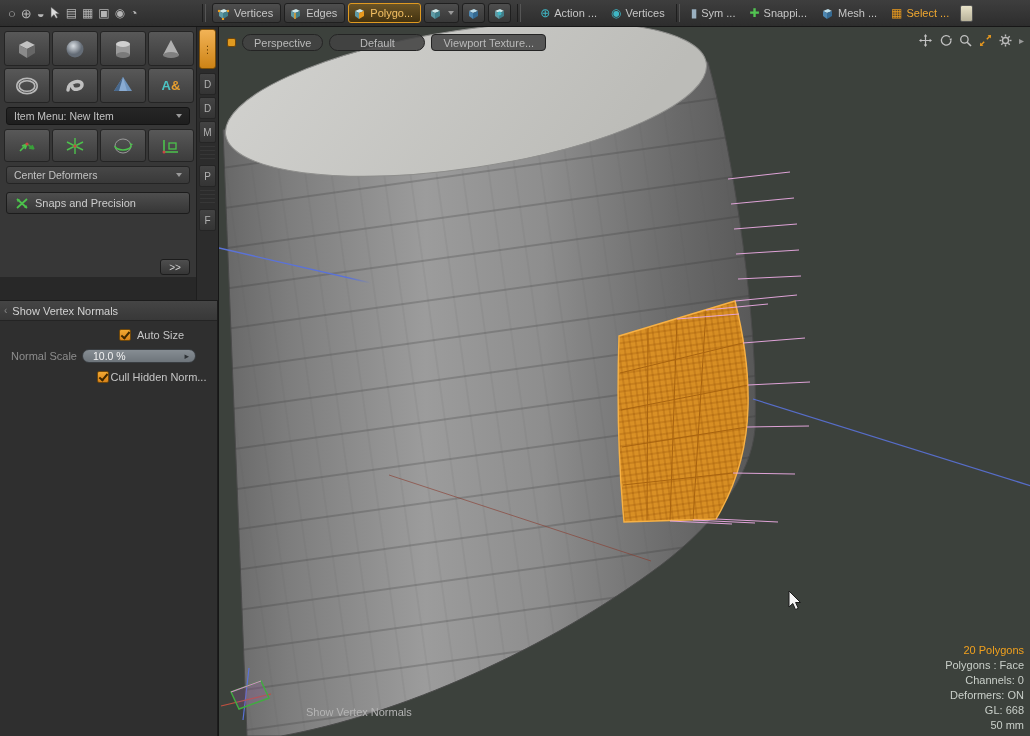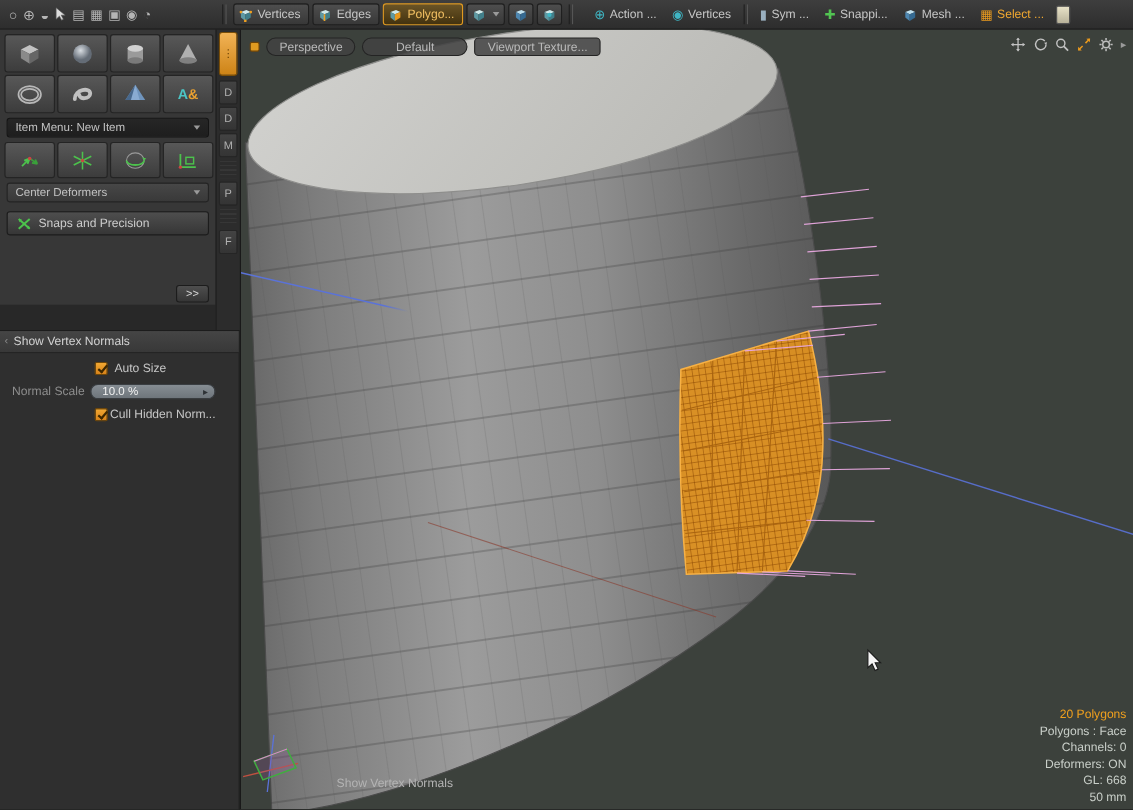--- a/index.html
+++ b/index.html
@@ -69,21 +69,21 @@
     position:absolute; right:28px; top:232px; width:30px; height:16px;
     background:linear-gradient(#4e4e4e,#363636); border:1px solid #1c1c1c; border-radius:3px;
     font-size:10px; color:#d0d0d0; display:flex; align-items:center; justify-content:center; cursor:pointer;
   }
   .panel-bottom { position:absolute; left:0; top:273px; width:218px; height:436px; background:#2f2f2f; border-top:1px solid #1c1c1c; border-right:1px solid #1c1c1c; }
   .pb-header { height:20px; background:linear-gradient(#454545,#383838); border-bottom:1px solid #242424; display:flex; align-items:center; font-size:11px; color:#d2d2d2; padding-left:4px; gap:5px; }
   .pb-chev { color:#8a8a8a; font-size:10px; }
   .form-row { height:21px; display:flex; align-items:center; }
   .form-row .lbl-col { width:82px; text-align:right; font-size:11px; color:#8d8d8d; padding-right:5px; }
   .form-row .ctl-col { display:flex; align-items:center; gap:6px; }
-  .indent { padding-left:86px; }
+  .indent { padding-left:86px;justify-content:center; }
   .checkbox {
     width:12px; height:12px; border-radius:2px; position:relative; cursor:pointer;
     background:linear-gradient(#f2a832,#d8831a); border:1px solid #70480a;
   }
   .checkbox::after {
     content:""; position:absolute; left:3.5px; top:0.5px; width:3px; height:7px;
     border-right:2px solid #3f2800; border-bottom:2px solid #3f2800; transform:rotate(40deg);
   }
   .chk-label { font-size:11px; color:#c6c6c6; }
   .mini-slider {

